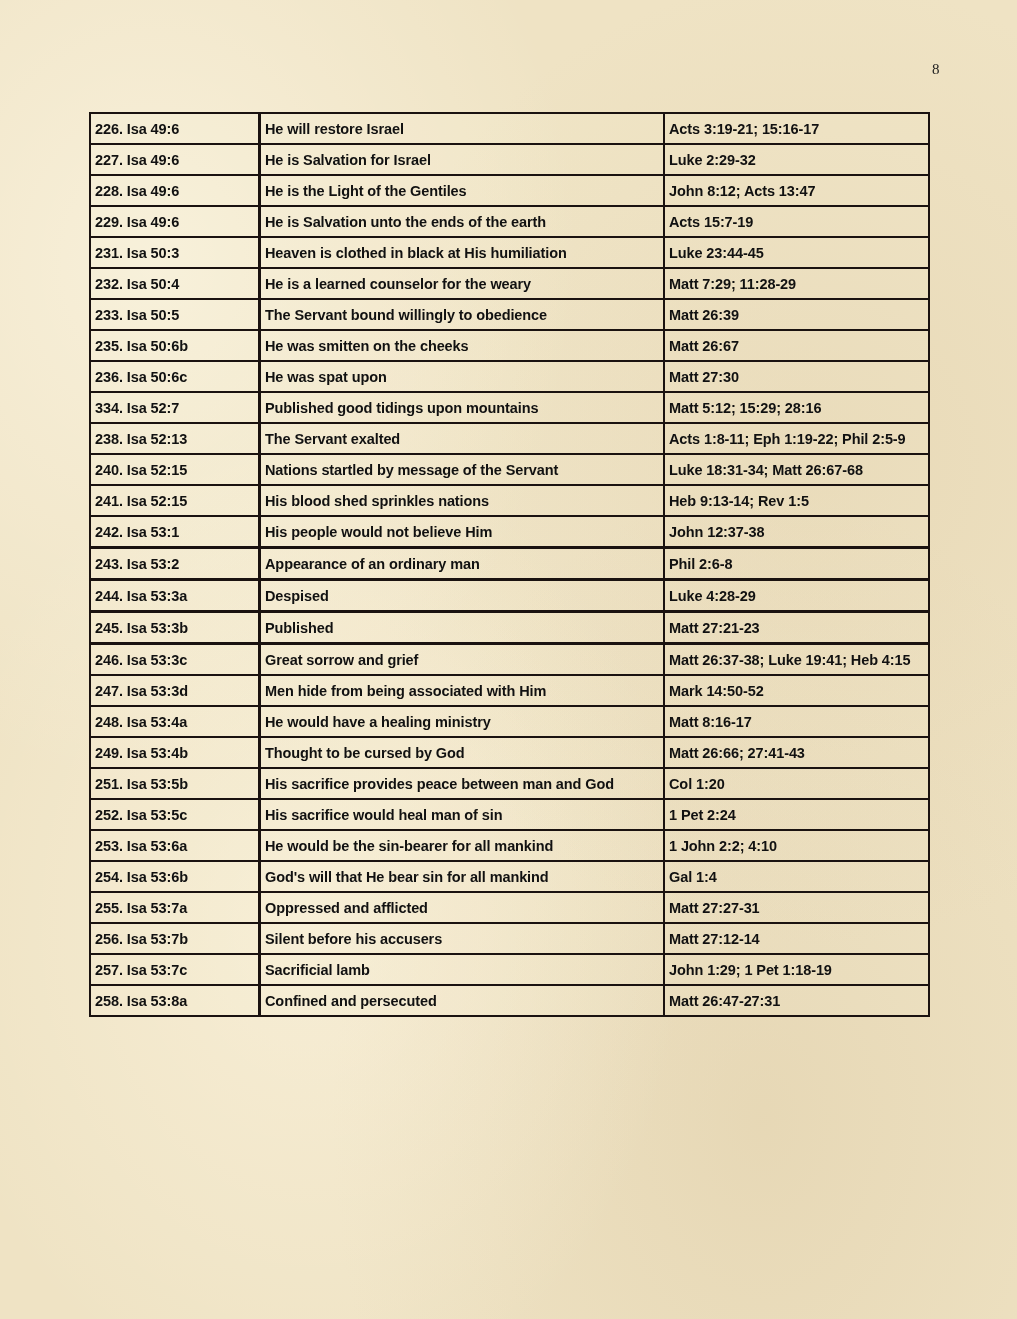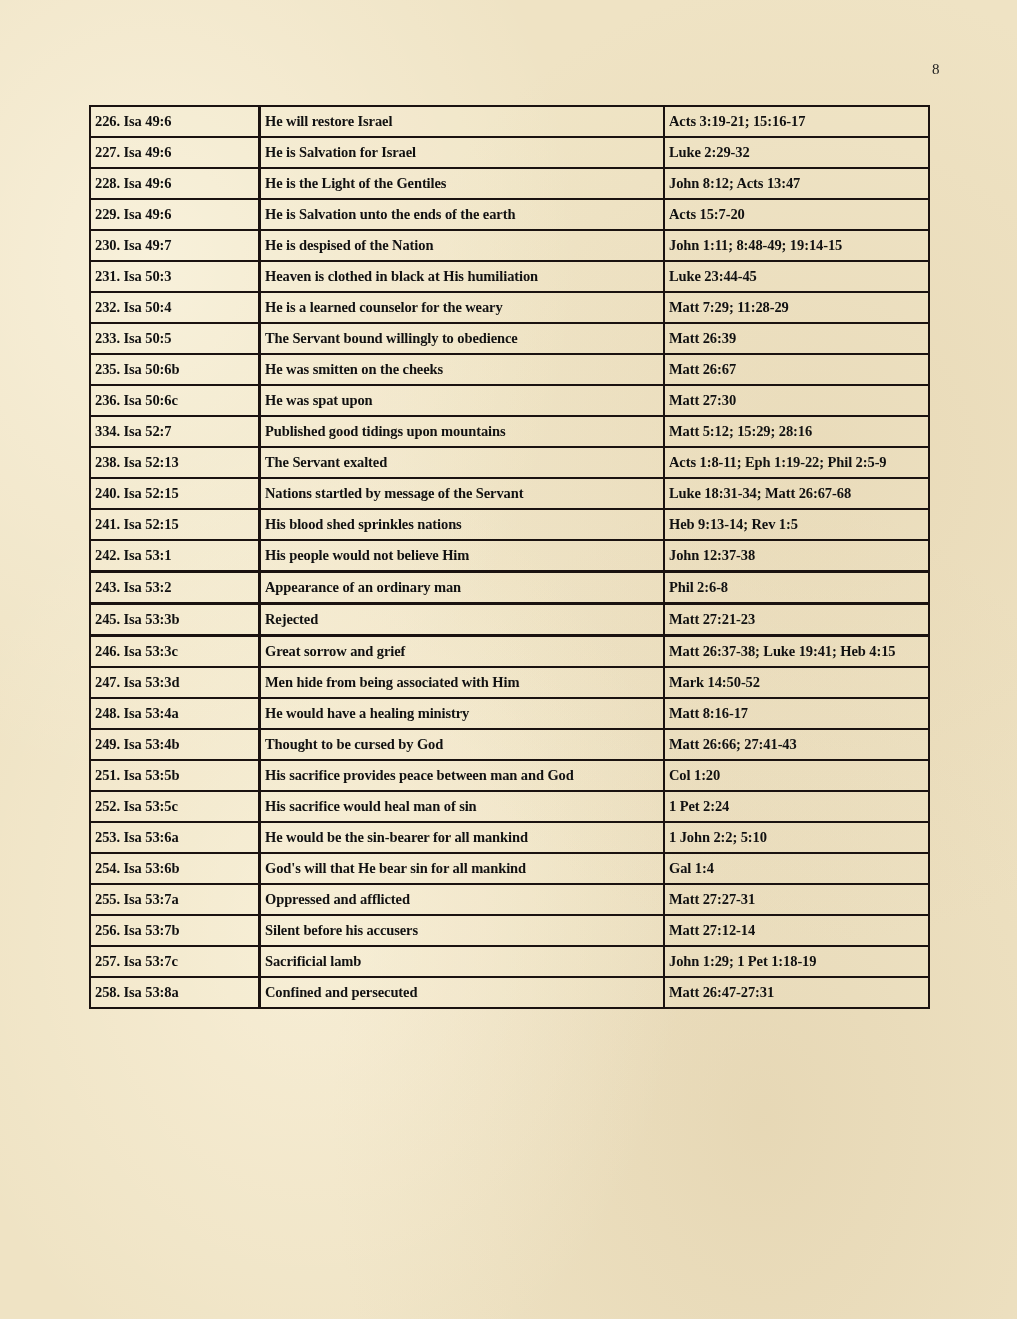--- a/index.html
+++ b/index.html
@@ -25,25 +25,24 @@
     position: absolute;
     top: 61px;
     left: 932px;
     font-family: "Liberation Serif", serif;
     font-size: 15px;
     color: #222;
   }
   .table {
     position: absolute;
     left: 89px;
-    top: 105px;
+    top: 112px;
     width: 838px;
     border-collapse: collapse;
     table-layout: fixed;
-    font-family: Liberation Serif, serif;
   }
   .table td {
     border: 2px solid #1a1210;
     height: 29px;
     padding: 0 0 0 4px;
     font-size: 14.5px;
     font-weight: bold;
     letter-spacing: -0.1px;
     white-space: nowrap;
     overflow: hidden;
@@ -73,26 +72,21 @@
         <td class="c3">Luke 2:29-32</td>
       </tr>
       <tr>
         <td class="c1">228. Isa 49:6</td>
         <td class="c2">He is the Light of the Gentiles</td>
         <td class="c3">John 8:12; Acts 13:47</td>
       </tr>
       <tr>
         <td class="c1">229. Isa 49:6</td>
         <td class="c2">He is Salvation unto the ends of the earth</td>
-        <td class="c3">Acts 15:7-20</td>
-      </tr>
-      <tr>
-        <td class="c1">230. Isa 49:7</td>
-        <td class="c2">He is despised of the Nation</td>
-        <td class="c3">John 1:11; 8:48-49; 19:14-15</td>
+        <td class="c3">Acts 15:7-19</td>
       </tr>
       <tr>
         <td class="c1">231. Isa 50:3</td>
         <td class="c2">Heaven is clothed in black at His humiliation</td>
         <td class="c3">Luke 23:44-45</td>
       </tr>
       <tr>
         <td class="c1">232. Isa 50:4</td>
         <td class="c2">He is a learned counselor for the weary</td>
         <td class="c3">Matt 7:29; 11:28-29</td>
@@ -136,22 +130,27 @@
         <td class="c1">242. Isa 53:1</td>
         <td class="c2">His people would not believe Him</td>
         <td class="c3">John 12:37-38</td>
       </tr>
       <tr class="thick-top">
         <td class="c1">243. Isa 53:2</td>
         <td class="c2">Appearance of an ordinary man</td>
         <td class="c3">Phil 2:6-8</td>
       </tr>
       <tr class="thick-top">
+        <td class="c1">244. Isa 53:3a</td>
+        <td class="c2">Despised</td>
+        <td class="c3">Luke 4:28-29</td>
+      </tr>
+      <tr class="thick-top">
         <td class="c1">245. Isa 53:3b</td>
-        <td class="c2">Rejected</td>
+        <td class="c2">Published</td>
         <td class="c3">Matt 27:21-23</td>
       </tr>
       <tr class="thick-top">
         <td class="c1">246. Isa 53:3c</td>
         <td class="c2">Great sorrow and grief</td>
         <td class="c3">Matt 26:37-38; Luke 19:41; Heb 4:15</td>
       </tr>
       <tr>
         <td class="c1">247. Isa 53:3d</td>
         <td class="c2">Men hide from being associated with Him</td>
@@ -173,21 +172,21 @@
         <td class="c3">Col 1:20</td>
       </tr>
       <tr>
         <td class="c1">252. Isa 53:5c</td>
         <td class="c2">His sacrifice would heal man of sin</td>
         <td class="c3">1 Pet 2:24</td>
       </tr>
       <tr>
         <td class="c1">253. Isa 53:6a</td>
         <td class="c2">He would be the sin-bearer for all mankind</td>
-        <td class="c3">1 John 2:2; 5:10</td>
+        <td class="c3">1 John 2:2; 4:10</td>
       </tr>
       <tr>
         <td class="c1">254. Isa 53:6b</td>
         <td class="c2">God's will that He bear sin for all mankind</td>
         <td class="c3">Gal 1:4</td>
       </tr>
       <tr>
         <td class="c1">255. Isa 53:7a</td>
         <td class="c2">Oppressed and afflicted</td>
         <td class="c3">Matt 27:27-31</td>

